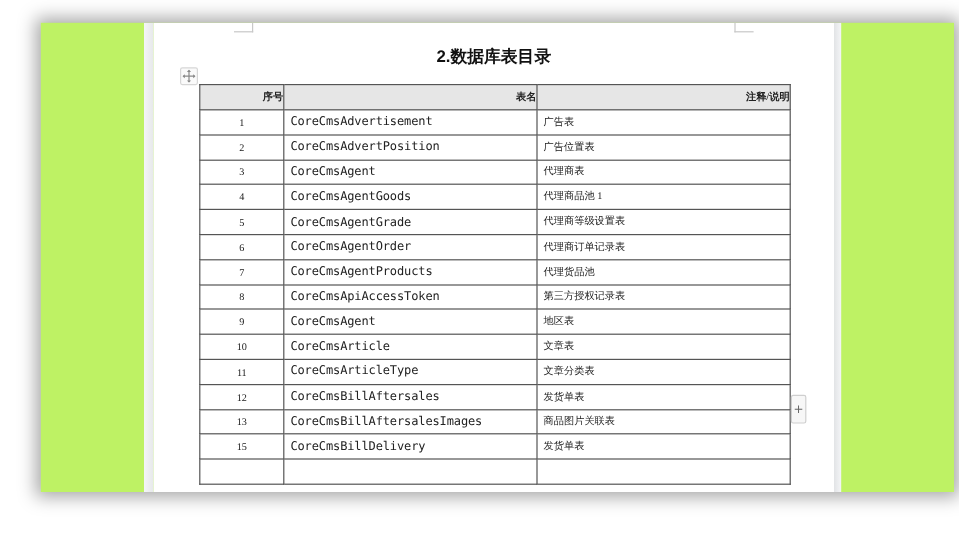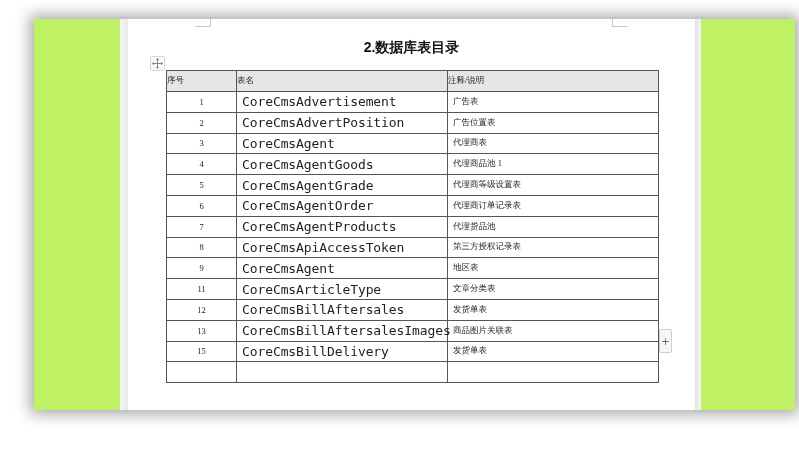--- a/index.html
+++ b/index.html
@@ -33,23 +33,23 @@
       font-family: "Liberation Sans", "DejaVu Sans", sans-serif;
     }
     .move-handle {
       position:absolute; left:22px; top:37px; width:13px; height:13px;
       border:1px solid #d6d6d6; border-radius:2px; background:#fafafa;
       display:flex; align-items:center; justify-content:center;
     }
     .table-wrap { position:absolute; left:38px; top:51px; width:492px; }
     table.db { border-collapse:collapse; width:492px; table-layout:fixed; font-size:8.5px; color:#222; }
     table.db th, table.db td { border:1px solid #555; height:19.8px; padding:0; }
-    table.db th { background:#e6e6e6; font-weight:normal; text-align:left; font-size:8.5px; height:20px;margin-top:34px; }
+    table.db th { background:#e6e6e6; font-weight:bold; text-align:right; font-size:8.5px; height:20px;margin-top:34px; }
     table.db td.idx { text-align:center; }
-    table.db td.name { padding-left:5px; font-family:"DejaVu Sans Mono","Liberation Mono",monospace; font-size:13px; letter-spacing:-0.1px; }
+    table.db td.name { padding-left:5px; font-family:"DejaVu Sans Mono","Liberation Mono",monospace; font-size:10px; letter-spacing:-0.1px; }
     table.db td.desc { padding-left:5px; }
     col.c1 { width:70px; } col.c2 { width:211px; } col.c3 { width:211px; }
     .add-row-button {
       position:absolute; left:625px; top:310px; width:11px; height:22px;
       border:1px solid #cfcfcf; border-radius:2px; background:#f7f7f7;
       font-family:"DejaVu Sans",sans-serif; font-size:10px; color:#666;
       display:flex; align-items:center; justify-content:center;
     }
   </style>
 </head>
@@ -134,20 +134,25 @@
               <td class="idx">8</td>
               <td class="name">CoreCmsApiAccessToken</td>
               <td class="desc">第三方授权记录表</td>
             </tr>
             <tr>
               <td class="idx">9</td>
               <td class="name">CoreCmsAgent</td>
               <td class="desc">地区表</td>
             </tr>
             <tr>
+              <td class="idx">10</td>
+              <td class="name">CoreCmsArticle</td>
+              <td class="desc">文章表</td>
+            </tr>
+            <tr>
               <td class="idx">11</td>
               <td class="name">CoreCmsArticleType</td>
               <td class="desc">文章分类表</td>
             </tr>
             <tr>
               <td class="idx">12</td>
               <td class="name">CoreCmsBillAftersales</td>
               <td class="desc">发货单表</td>
             </tr>
             <tr>

